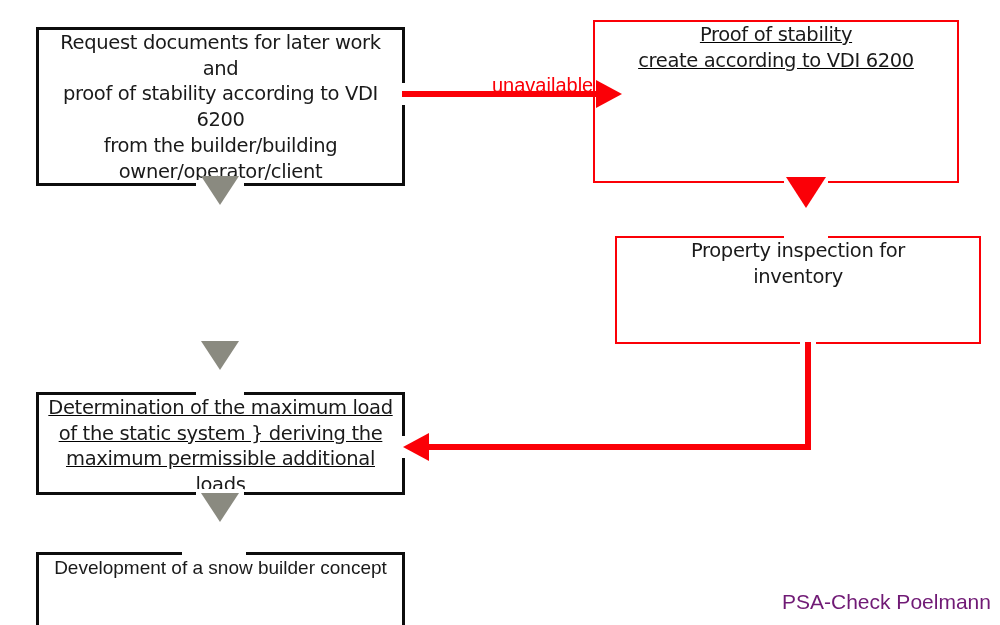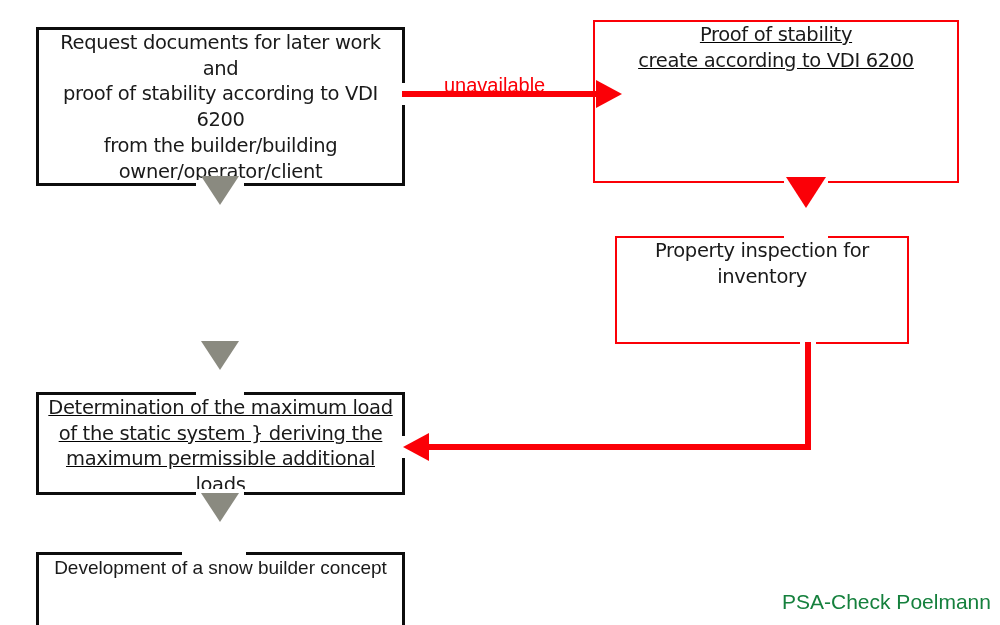--- a/index.html
+++ b/index.html
@@ -98,25 +98,26 @@
     z-index: 5;
   }
 
   .edge-label {
     position: absolute;
     color: #fb0007;
     font-family: "Liberation Sans", sans-serif;
     font-size: 20px;
     white-space: nowrap;
     z-index: 6;
+    margin-left: 48px;
   }
 
   .watermark {
     position: absolute;
-    color: #15803d;
+    color: #701a75;
     font-family: "Liberation Sans", sans-serif;
     font-size: 21px;
     white-space: nowrap;
     z-index: 2;
   }
 
   .alt-font {
     font-family: "Liberation Sans", sans-serif !important;
     letter-spacing: 0 !important;
     font-size: 19px !important;
@@ -158,21 +159,21 @@
   <div class="tri-down gray" style="left:201px; top:341px;"></div>
   <div class="tri-down gray" style="left:201px; top:493px;"></div>
 
   <div class="box red" style="left:593px; top:20px; width:366px; height:163px;text-decoration:underline;">
     <span class="box-text">Proof of stability
 create according to VDI 6200</span>
   </div>
   <div class="gap" style="left:611px; top:83px; width:10px; height:22px;"></div>
   <div class="gap" style="left:784px; top:178px; width:44px; height:9px;"></div>
 
-  <div class="box red" style="left:615px; top:236px; width:294px; height:108px;">
+  <div class="box red" style="left:615px; top:236px; width:366px; height:108px;">
     <span class="box-text">Property inspection for
 inventory</span>
   </div>
   <div class="gap" style="left:784px; top:232px; width:44px; height:9px;"></div>
   <div class="gap" style="left:800px; top:339px; width:16px; height:9px;"></div>
 
   <div class="line-h" style="left:402px; top:91px; width:196px;"></div>
   <div class="tri-right" style="left:596px; top:80px;"></div>
   <div class="edge-label" style="left:444px; top:74px;">unavailable</div>
 

